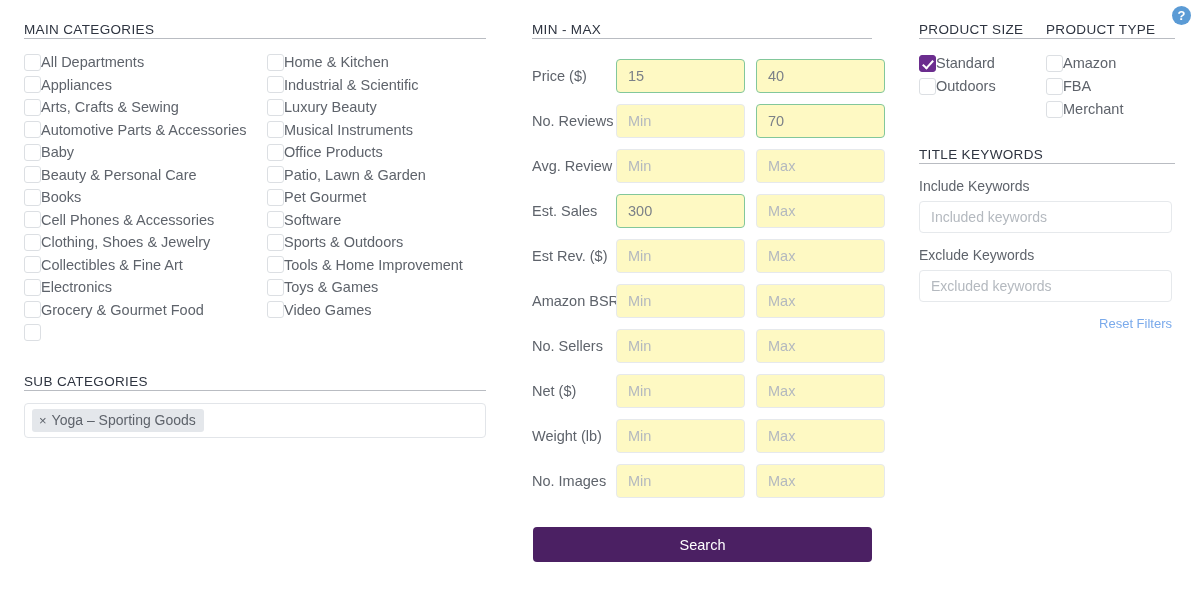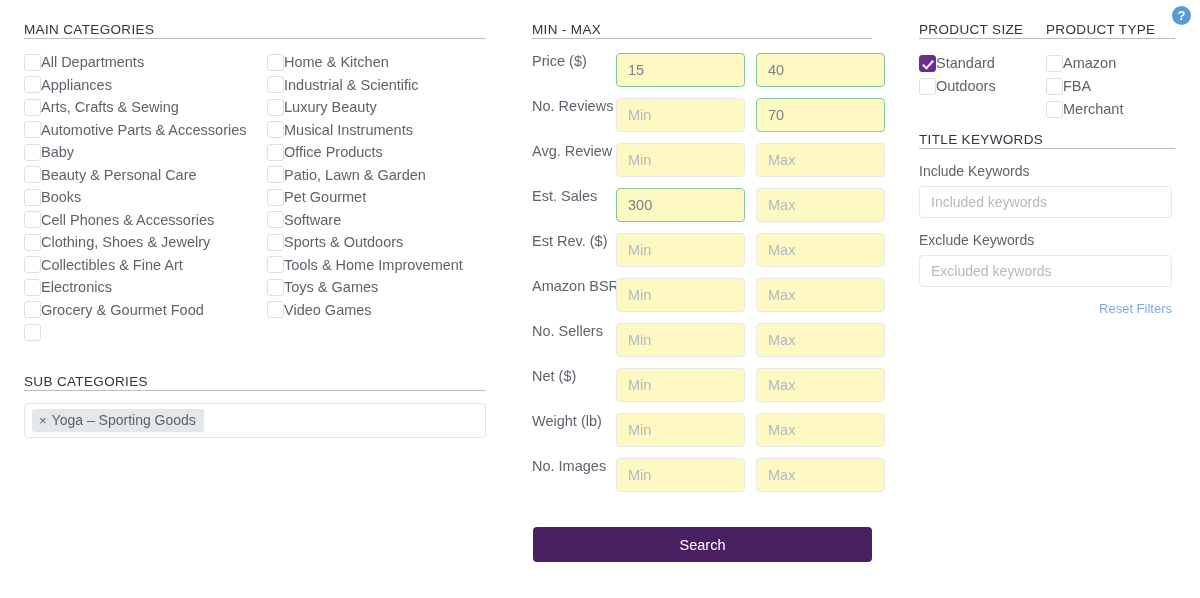--- a/index.html
+++ b/index.html
@@ -103,21 +103,21 @@
 
   
   #mid-col {
     position: absolute;
     left: 532px; top: 22px;
     width: 340px;
   }
   #minmax-rows { margin-top: 14px; }
   .mm-row {
     display: flex;
-    align-items: flex-start;
+    align-items: center;
     height: 45px;
   }
   .mm-label {
     width: 84px;
     font-size: 14.5px;
     color: #5e636b;
     white-space: nowrap;
     flex: 0 0 auto;
   }
   .mm-input {
@@ -155,21 +155,21 @@
     position: absolute;
     left: 919px; top: 22px;
     width: 256px;
   }
   #size-seller-wrap { display: flex; }
   #product-size-block { width: 127px; }
   #seller-type-block { width: 129px; }
   .right-list { margin-top: 13px; }
   .right-list .cb-row { height: 23px; }
 
-  #title-keywords-block { margin-top: 11px; }
+  #title-keywords-block { margin-top: 26px; }
   .kw-label {
     font-size: 14px;
     color: #5e636b;
     margin-top: 14px;
     margin-bottom: 7px;
   }
   .kw-input {
     width: 253px;
     height: 32px;
     border: 1px solid #e6e9ec;

